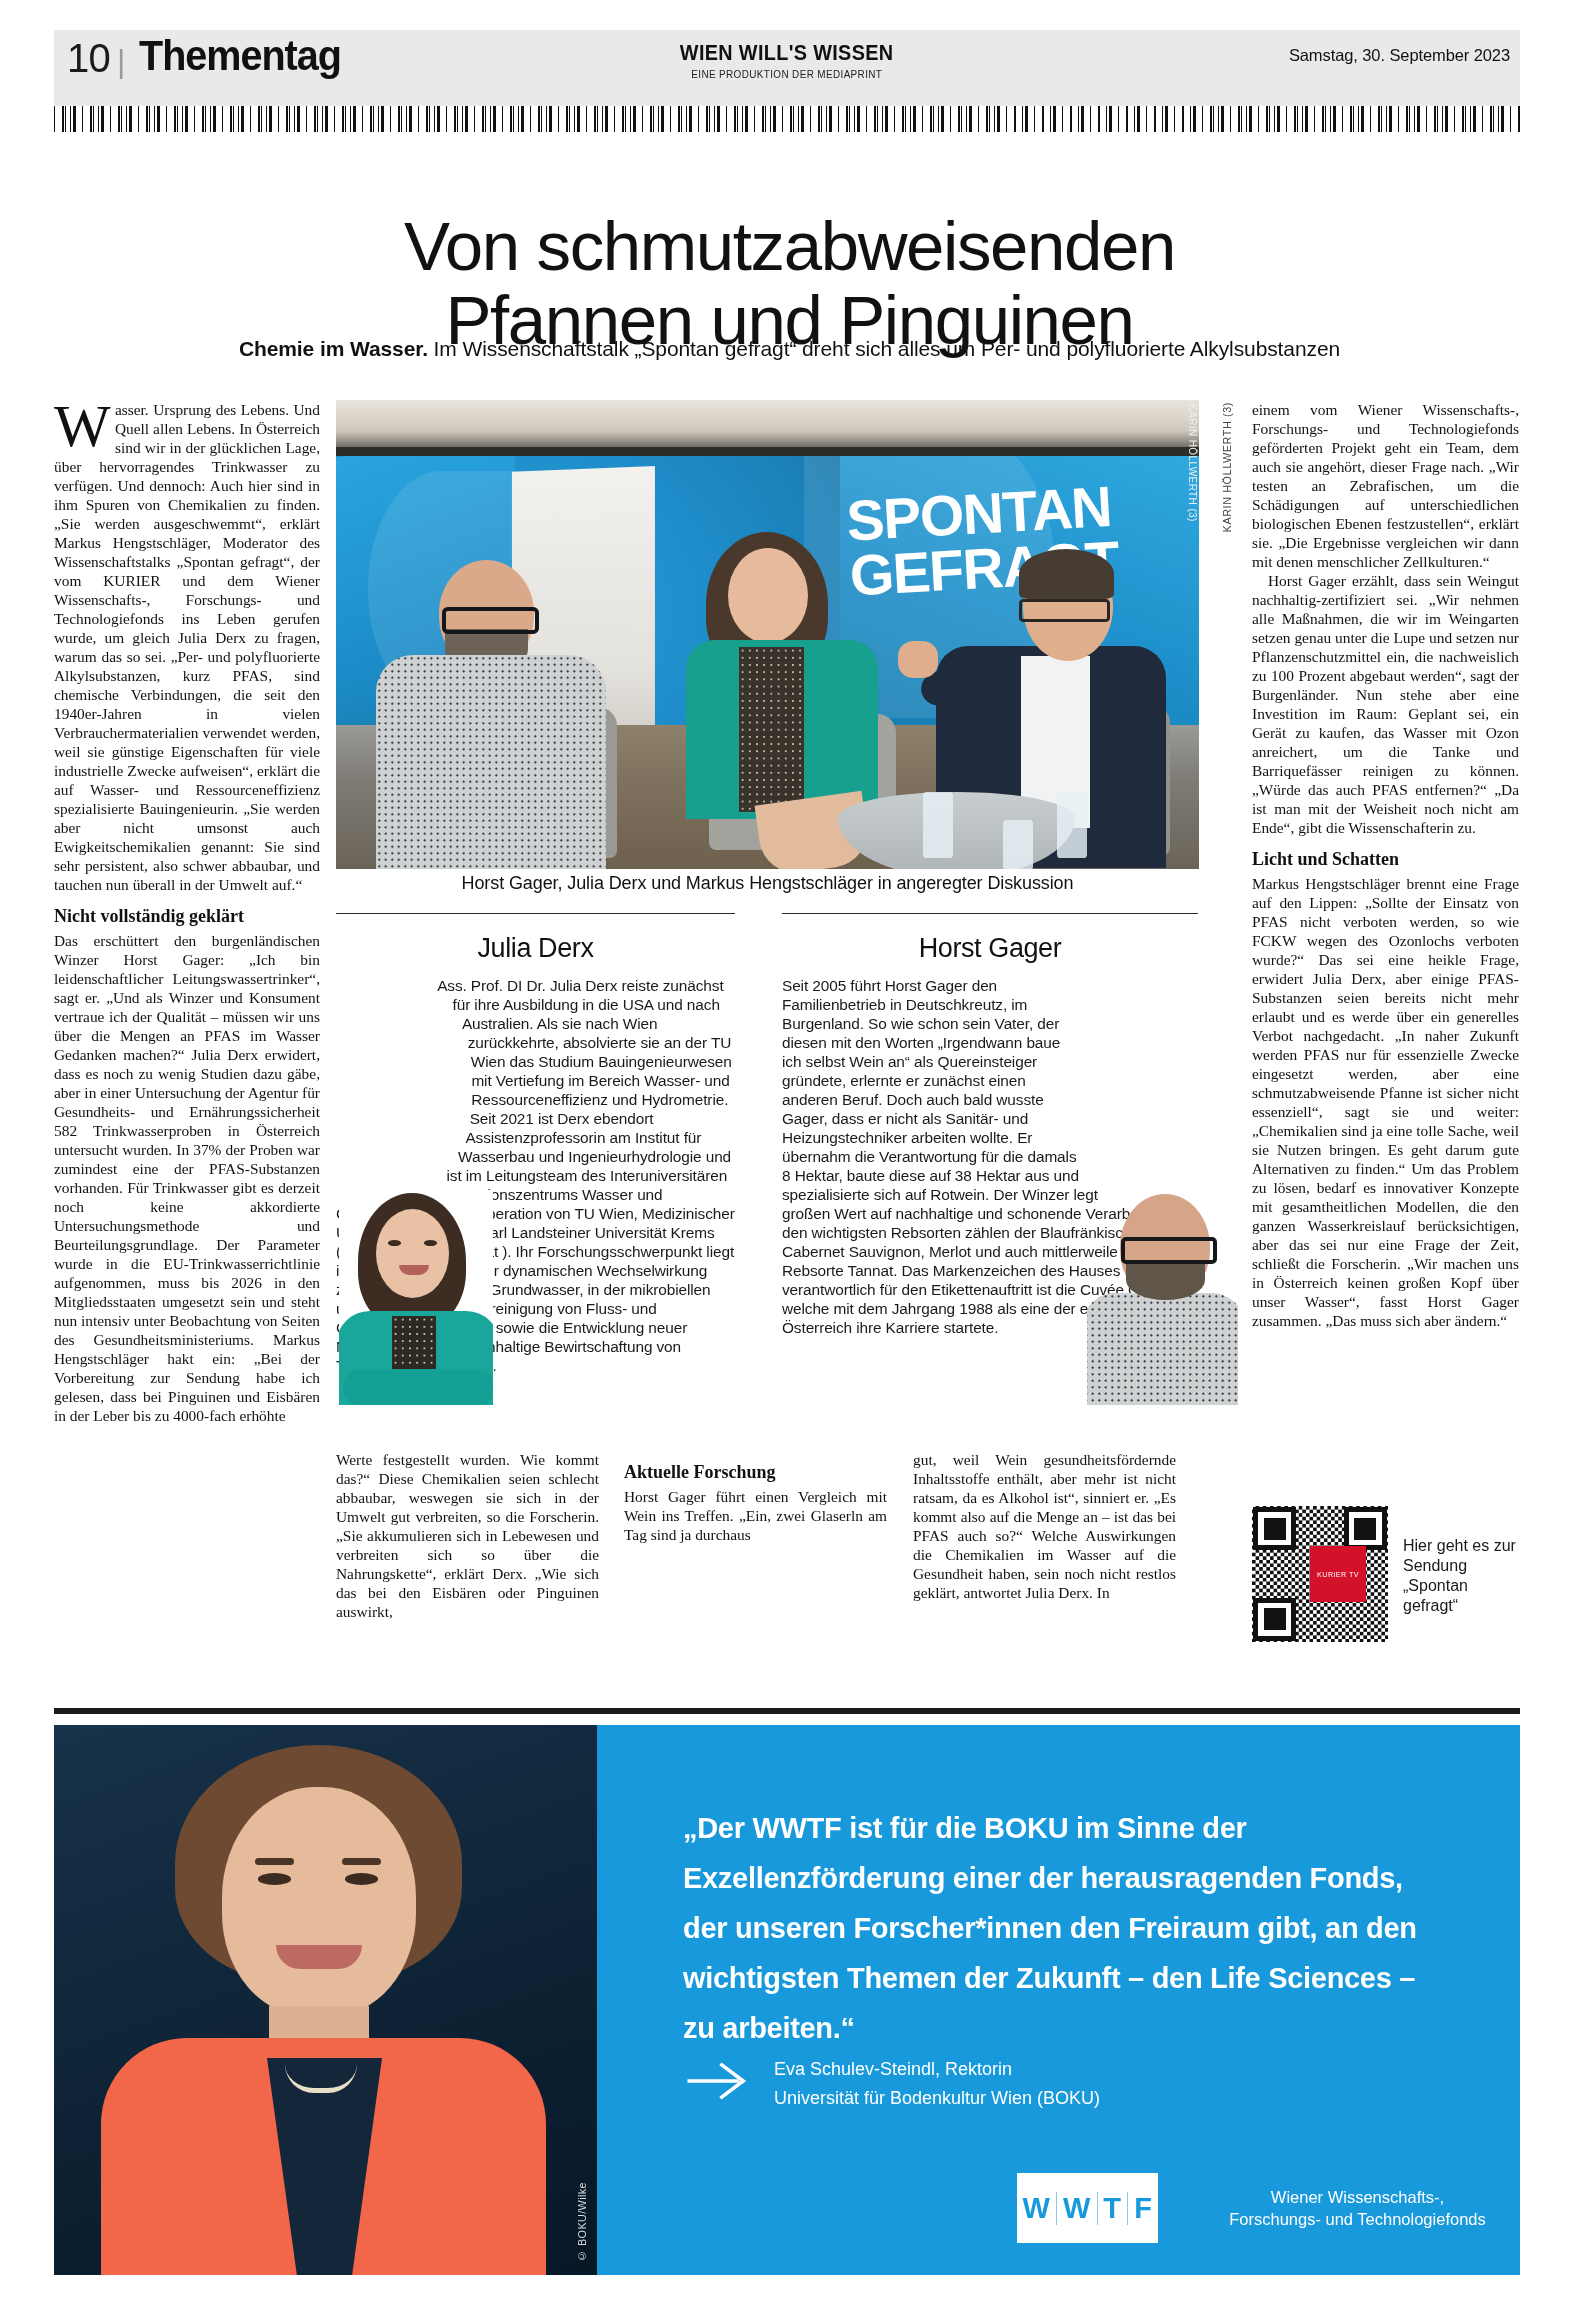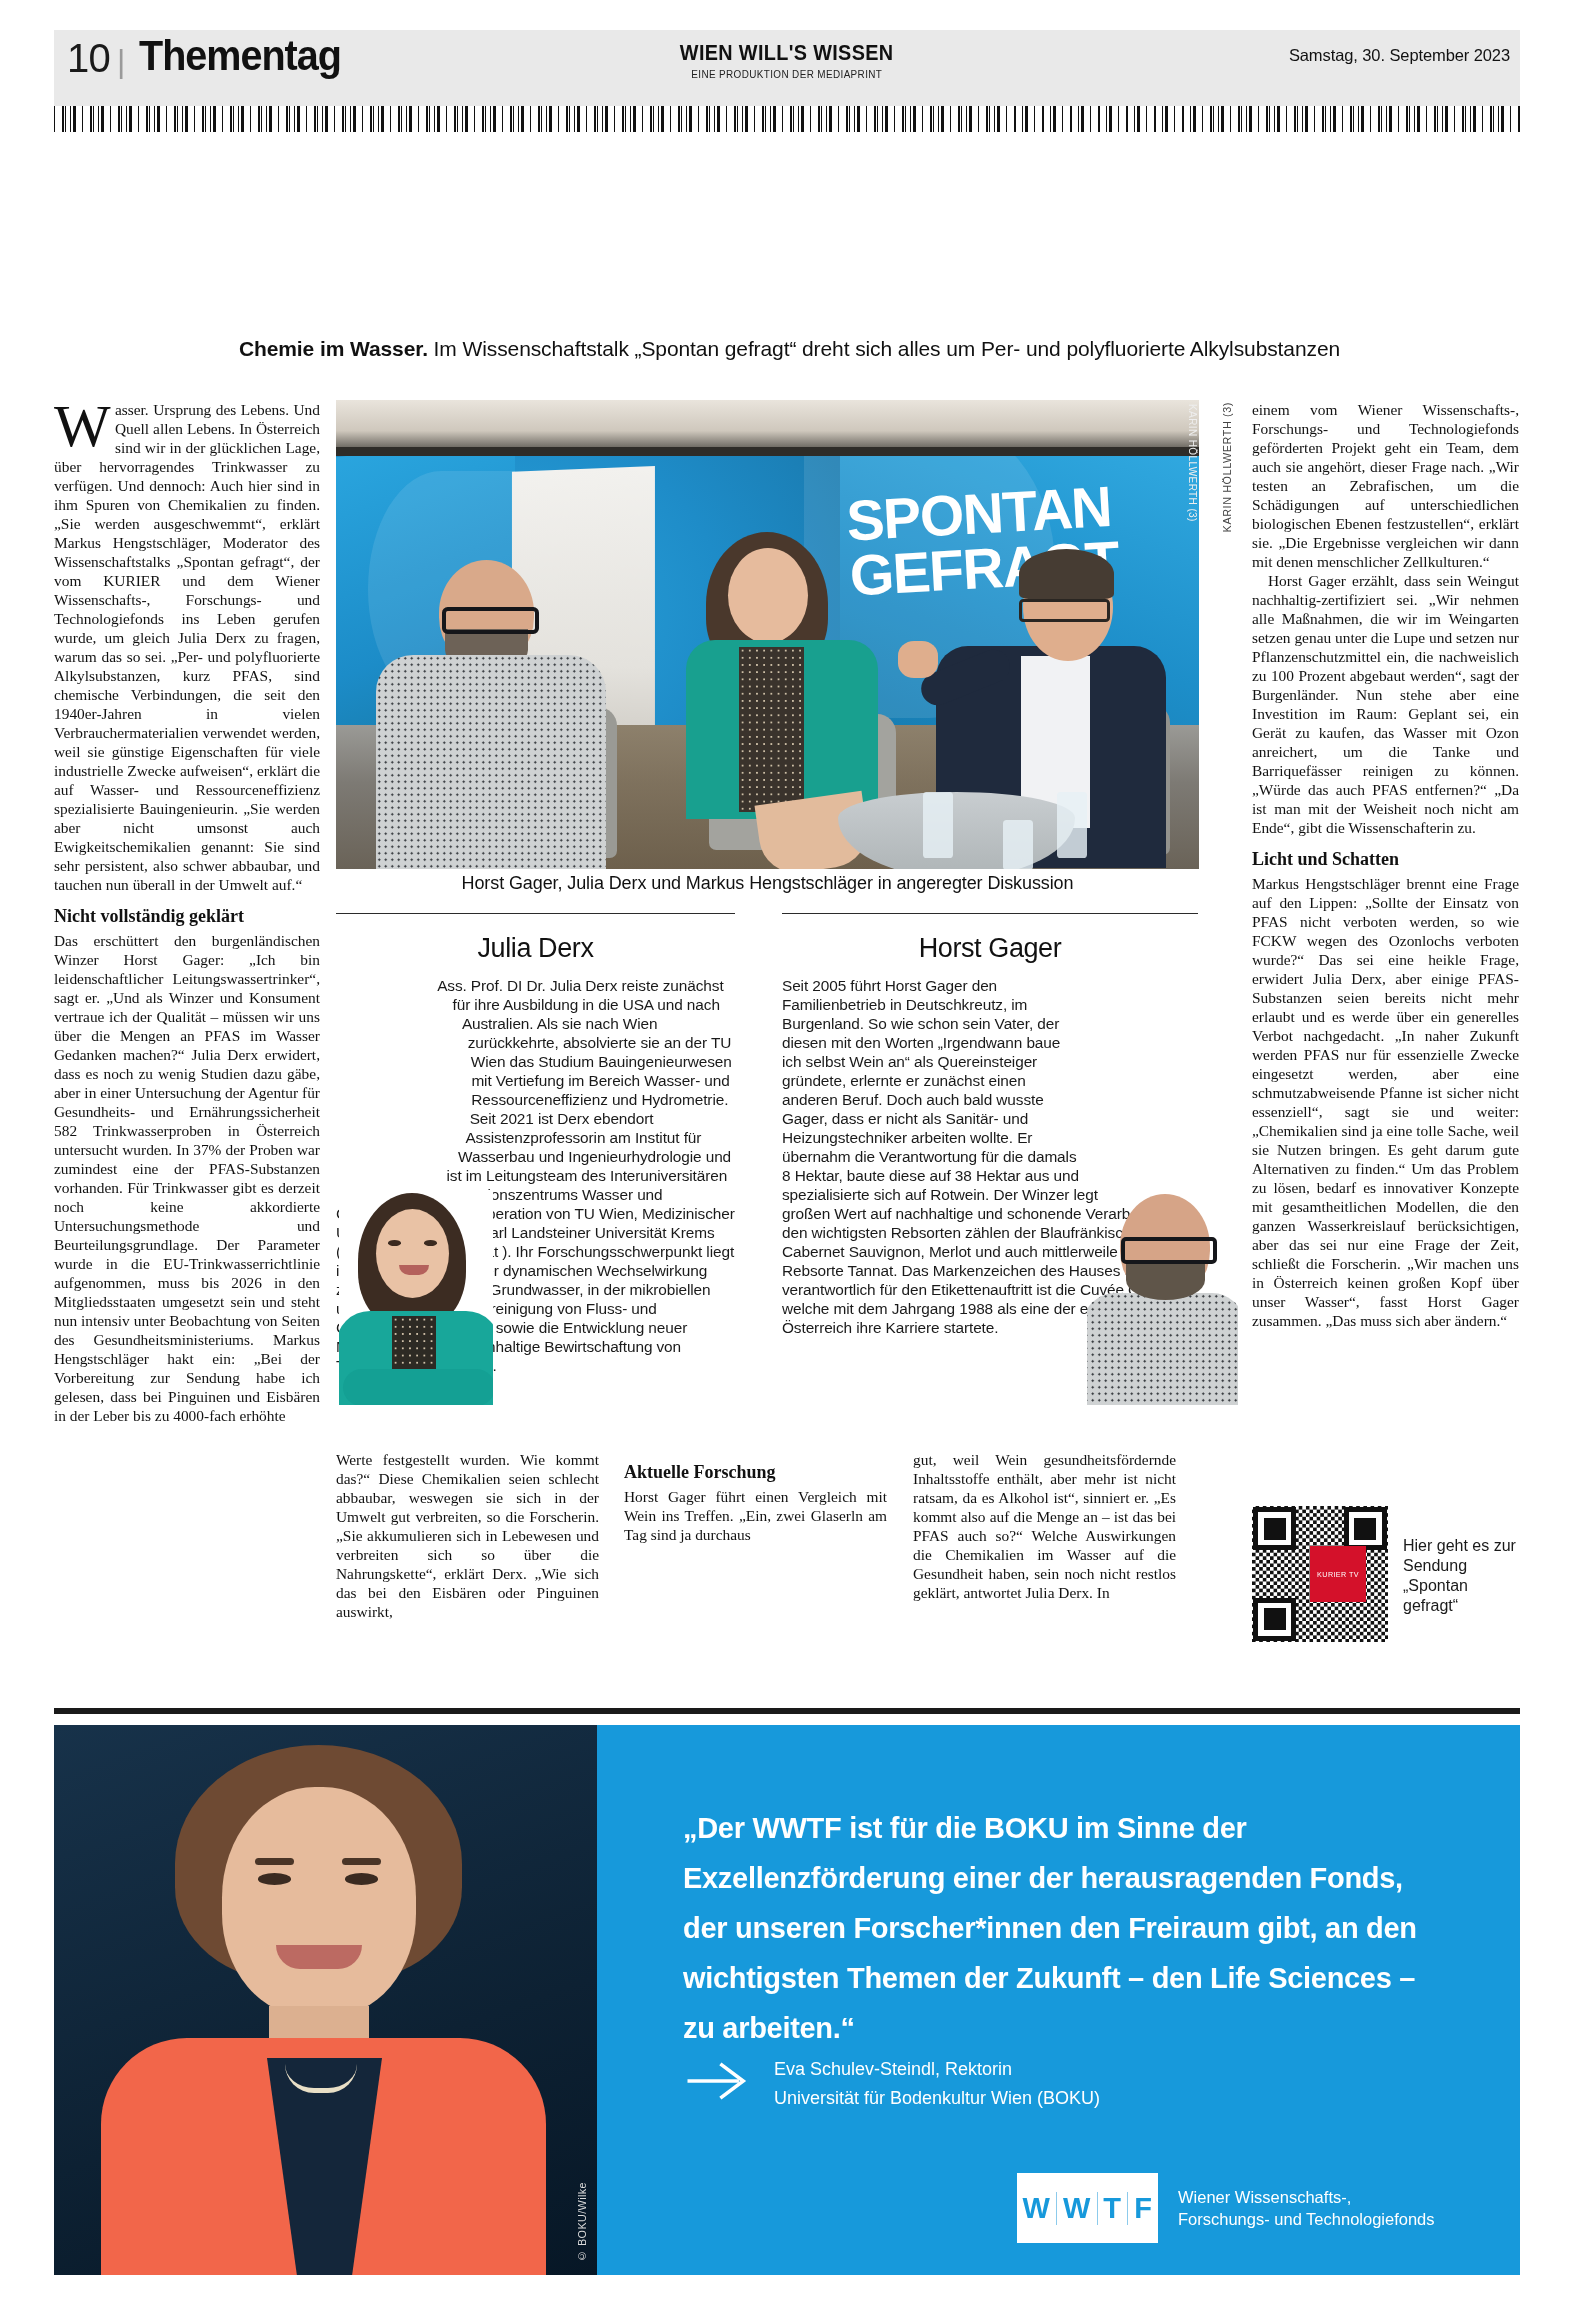--- a/index.html
+++ b/index.html
@@ -296,40 +296,44 @@
   .wwtf-logo{
     position:absolute;left:420px;top:448px;width:141px;height:70px;background:#fff;
     display:flex;align-items:center;justify-content:center;gap:0;
     font-family:"Liberation Sans", sans-serif;font-weight:700;font-size:29px;color:#1799db;
     letter-spacing:0.7px;
   }
   .wwtf-logo i{font-style:normal;padding:0 5.7px;border-right:1.4px solid #8ccbec;}
   .wwtf-logo i:last-child{border-right:none;}
   .wwtf-text{
     position:absolute;left:581px;top:461px;width:359px;
-    font-family:"Liberation Sans", sans-serif;font-size:16.5px;line-height:22px;color:#fff;
+    font-family:"Liberation Sans", sans-serif;font-size:16.5px;line-height:22px;color:#fff;text-align:center;
   }
 </style>
 </head>
 <body>
 
 <div class="page">
 
   <div class="masthead">
     <div class="mh-page-no">10</div>
     <div class="mh-sep">|</div>
     <div class="mh-section">Thementag</div>
     <div class="mh-center">
       <div class="mh-brand">WIEN WILL'S WISSEN</div><br>
       <div class="mh-sub">EINE PRODUKTION DER MEDIAPRINT</div>
     </div>
     <div class="mh-date">Samstag, 30. September 2023</div>
   </div>
   <div class="barcode"></div>
 
+  <h1 class="headline">
+    <span>Von schmutzabweisenden</span>
+    <span class="l2">Pfannen und Pinguinen</span>
+  </h1>
   <div class="deck">
     <b>Chemie im Wasser.</b><span> Im Wissenschaftstalk „Spontan gefragt“ dreht sich alles um Per- und polyfluorierte Alkylsubstanzen</span>
   </div>
 
   <div class="col" id="col1">
     <div class="serif-body">
       <p class="dropcap-para">Wasser. Ursprung des Lebens. Und Quell allen Lebens. In Österreich sind wir in der glücklichen Lage, über hervorragendes Trinkwasser zu verfügen. Und dennoch: Auch hier sind in ihm Spuren von Chemikalien zu finden. „Sie werden ausgeschwemmt“, erklärt Markus Hengstschläger, Moderator des Wissenschaftstalks „Spontan gefragt“, der vom KURIER und dem Wiener Wissenschafts-, Forschungs- und Technologiefonds ins Leben gerufen wurde, um gleich Julia Derx zu fragen, warum das so sei. „Per- und polyfluorierte Alkylsubstanzen, kurz PFAS, sind chemische Verbindungen, die seit den 1940er-Jahren in vielen Verbrauchermaterialien verwendet werden, weil sie günstige Eigenschaften für viele industrielle Zwecke aufweisen“, erklärt die auf Wasser- und Ressourceneffizienz spezialisierte Bauingenieurin. „Sie werden aber nicht umsonst auch Ewigkeitschemikalien genannt: Sie sind sehr persistent, also schwer abbaubar, und tauchen nun überall in der Umwelt auf.“</p>
       <div class="subhead">Nicht vollständig geklärt</div>
       <p style="text-indent:0">Das erschüttert den burgenländischen Winzer Horst Gager: „Ich bin leidenschaftlicher Leitungswassertrinker“, sagt er. „Und als Winzer und Konsument vertraue ich der Qualität – müssen wir uns über die Mengen an PFAS im Wasser Gedanken machen?“ Julia Derx erwidert, dass es noch zu wenig Studien dazu gäbe, aber in einer Untersuchung der Agentur für Gesundheits- und Ernährungssicherheit 582 Trinkwasserproben in Österreich untersucht wurden. In 37% der Proben war zumindest eine der PFAS-Substanzen vorhanden. Für Trinkwasser gibt es derzeit noch keine akkordierte Untersuchungsmethode und Beurteilungsgrundlage. Der Parameter wurde in die EU-Trinkwasserrichtlinie aufgenommen, muss bis 2026 in den Mitgliedsstaaten umgesetzt sein und steht nun intensiv unter Beobachtung von Seiten des Gesundheitsministeriums. Markus Hengstschläger hakt ein: „Bei der Vorbereitung zur Sendung habe ich gelesen, dass bei Pinguinen und Eisbären in der Leber bis zu 4000-fach erhöhte</p>
     </div>

